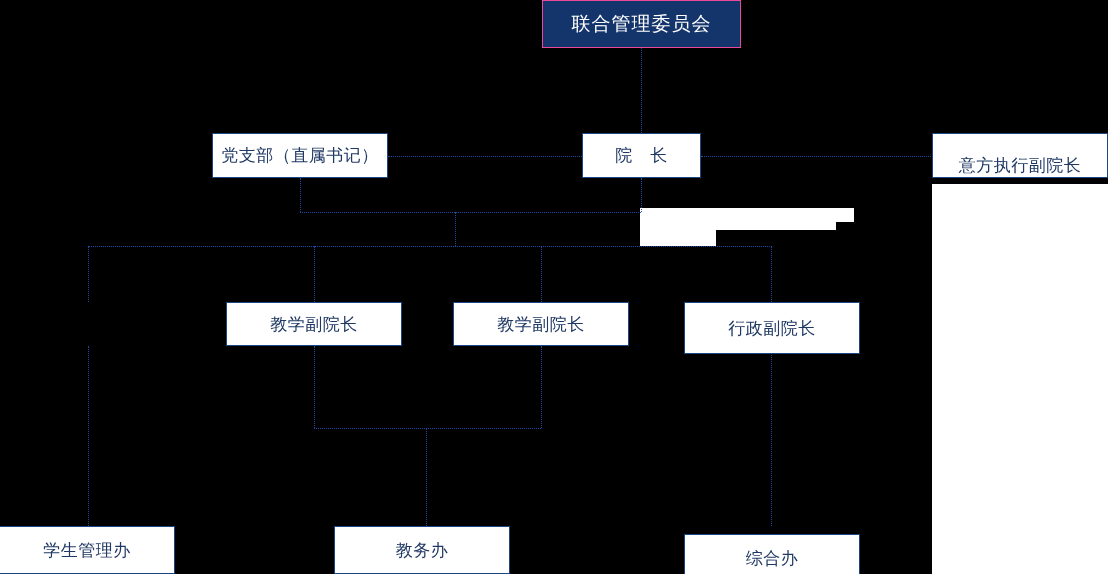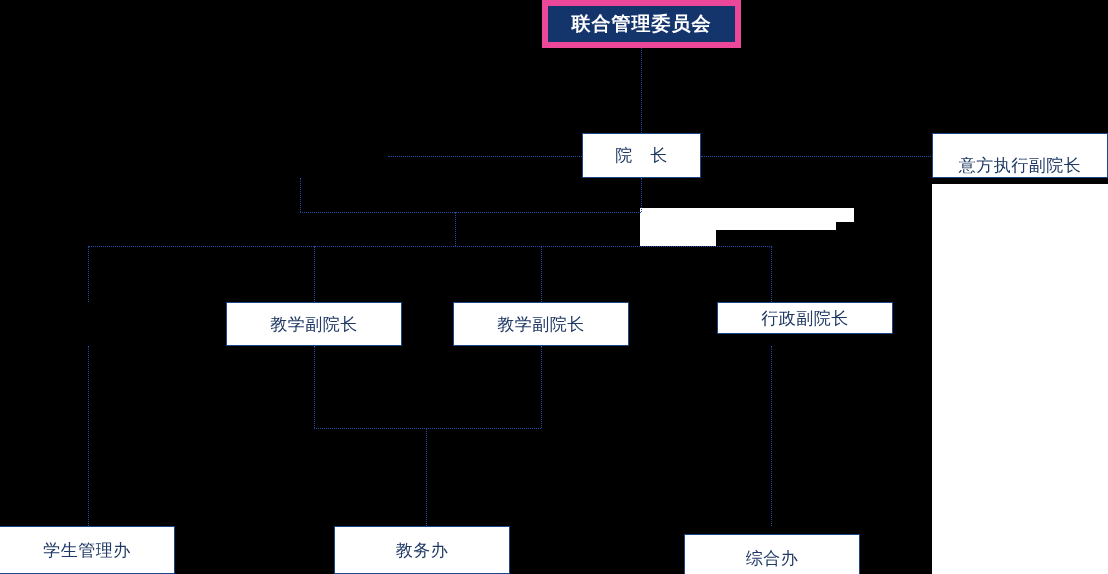--- a/index.html
+++ b/index.html
@@ -40,23 +40,23 @@
     background: #ffffff;
     border: 1px solid #1c4587;
     color: #1f3864;
     font-size: 17px;
     font-weight: normal;
     letter-spacing: 0.5px;
     white-space: nowrap;
   }
   .node.root {
     background: #14356b;
-    border: 6px solid #ec4899;
+    border: 1px solid #ec4899;
     color: #ffffff;
-    font-weight: bold;
+    font-weight: normal;
     font-size: 19px;
     letter-spacing: 1px;
   }
 
   
   .conn-v {
     position: absolute;
     width: 0;
     border-left: 1px dotted #1f4aa8;
   }
@@ -103,39 +103,42 @@
   <div class="conn-v" style="left:541px; top:346px; height:82px;"></div>
   <div class="conn-h" style="left:314px; top:428px; width:227px;"></div>
   <div class="conn-v" style="left:426px; top:428px; height:98px;"></div>
 
   <div class="conn-v" style="left:771px; top:346px; height:180px;"></div>
 
   <div class="node root" style="left:542px; top:0px; width:199px; height:48px;">
     <span>联合管理委员会</span>
   </div>
 
+  <div class="node" style="left:212px; top:133px; width:176px; height:45px;">
+    <span>党支部（直属书记）</span>
+  </div>
 
   <div class="node" style="left:582px; top:133px; width:119px; height:45px;">
     <span>院　长</span>
   </div>
 
   <div class="node" style="left:932px; top:133px; width:176px; height:45px;align-items:flex-end;">
     <span>意方执行副院长</span>
   </div>
 
 
   <div class="node" style="left:226px; top:302px; width:176px; height:44px;">
     <span>教学副院长</span>
   </div>
 
   <div class="node" style="left:453px; top:302px; width:176px; height:44px;">
     <span>教学副院长</span>
   </div>
 
-  <div class="node" style="left:684px; top:302px; width:176px; height:32px;margin-left:33px;">
+  <div class="node" style="left:684px; top:302px; width:176px; height:52px;">
     <span>行政副院长</span>
   </div>
 
   <div class="node" style="left:-1px; top:526px; width:176px; height:48px;">
     <span>学生管理办</span>
   </div>
 
   <div class="node" style="left:334px; top:526px; width:176px; height:48px;">
     <span>教务办</span>
   </div>

